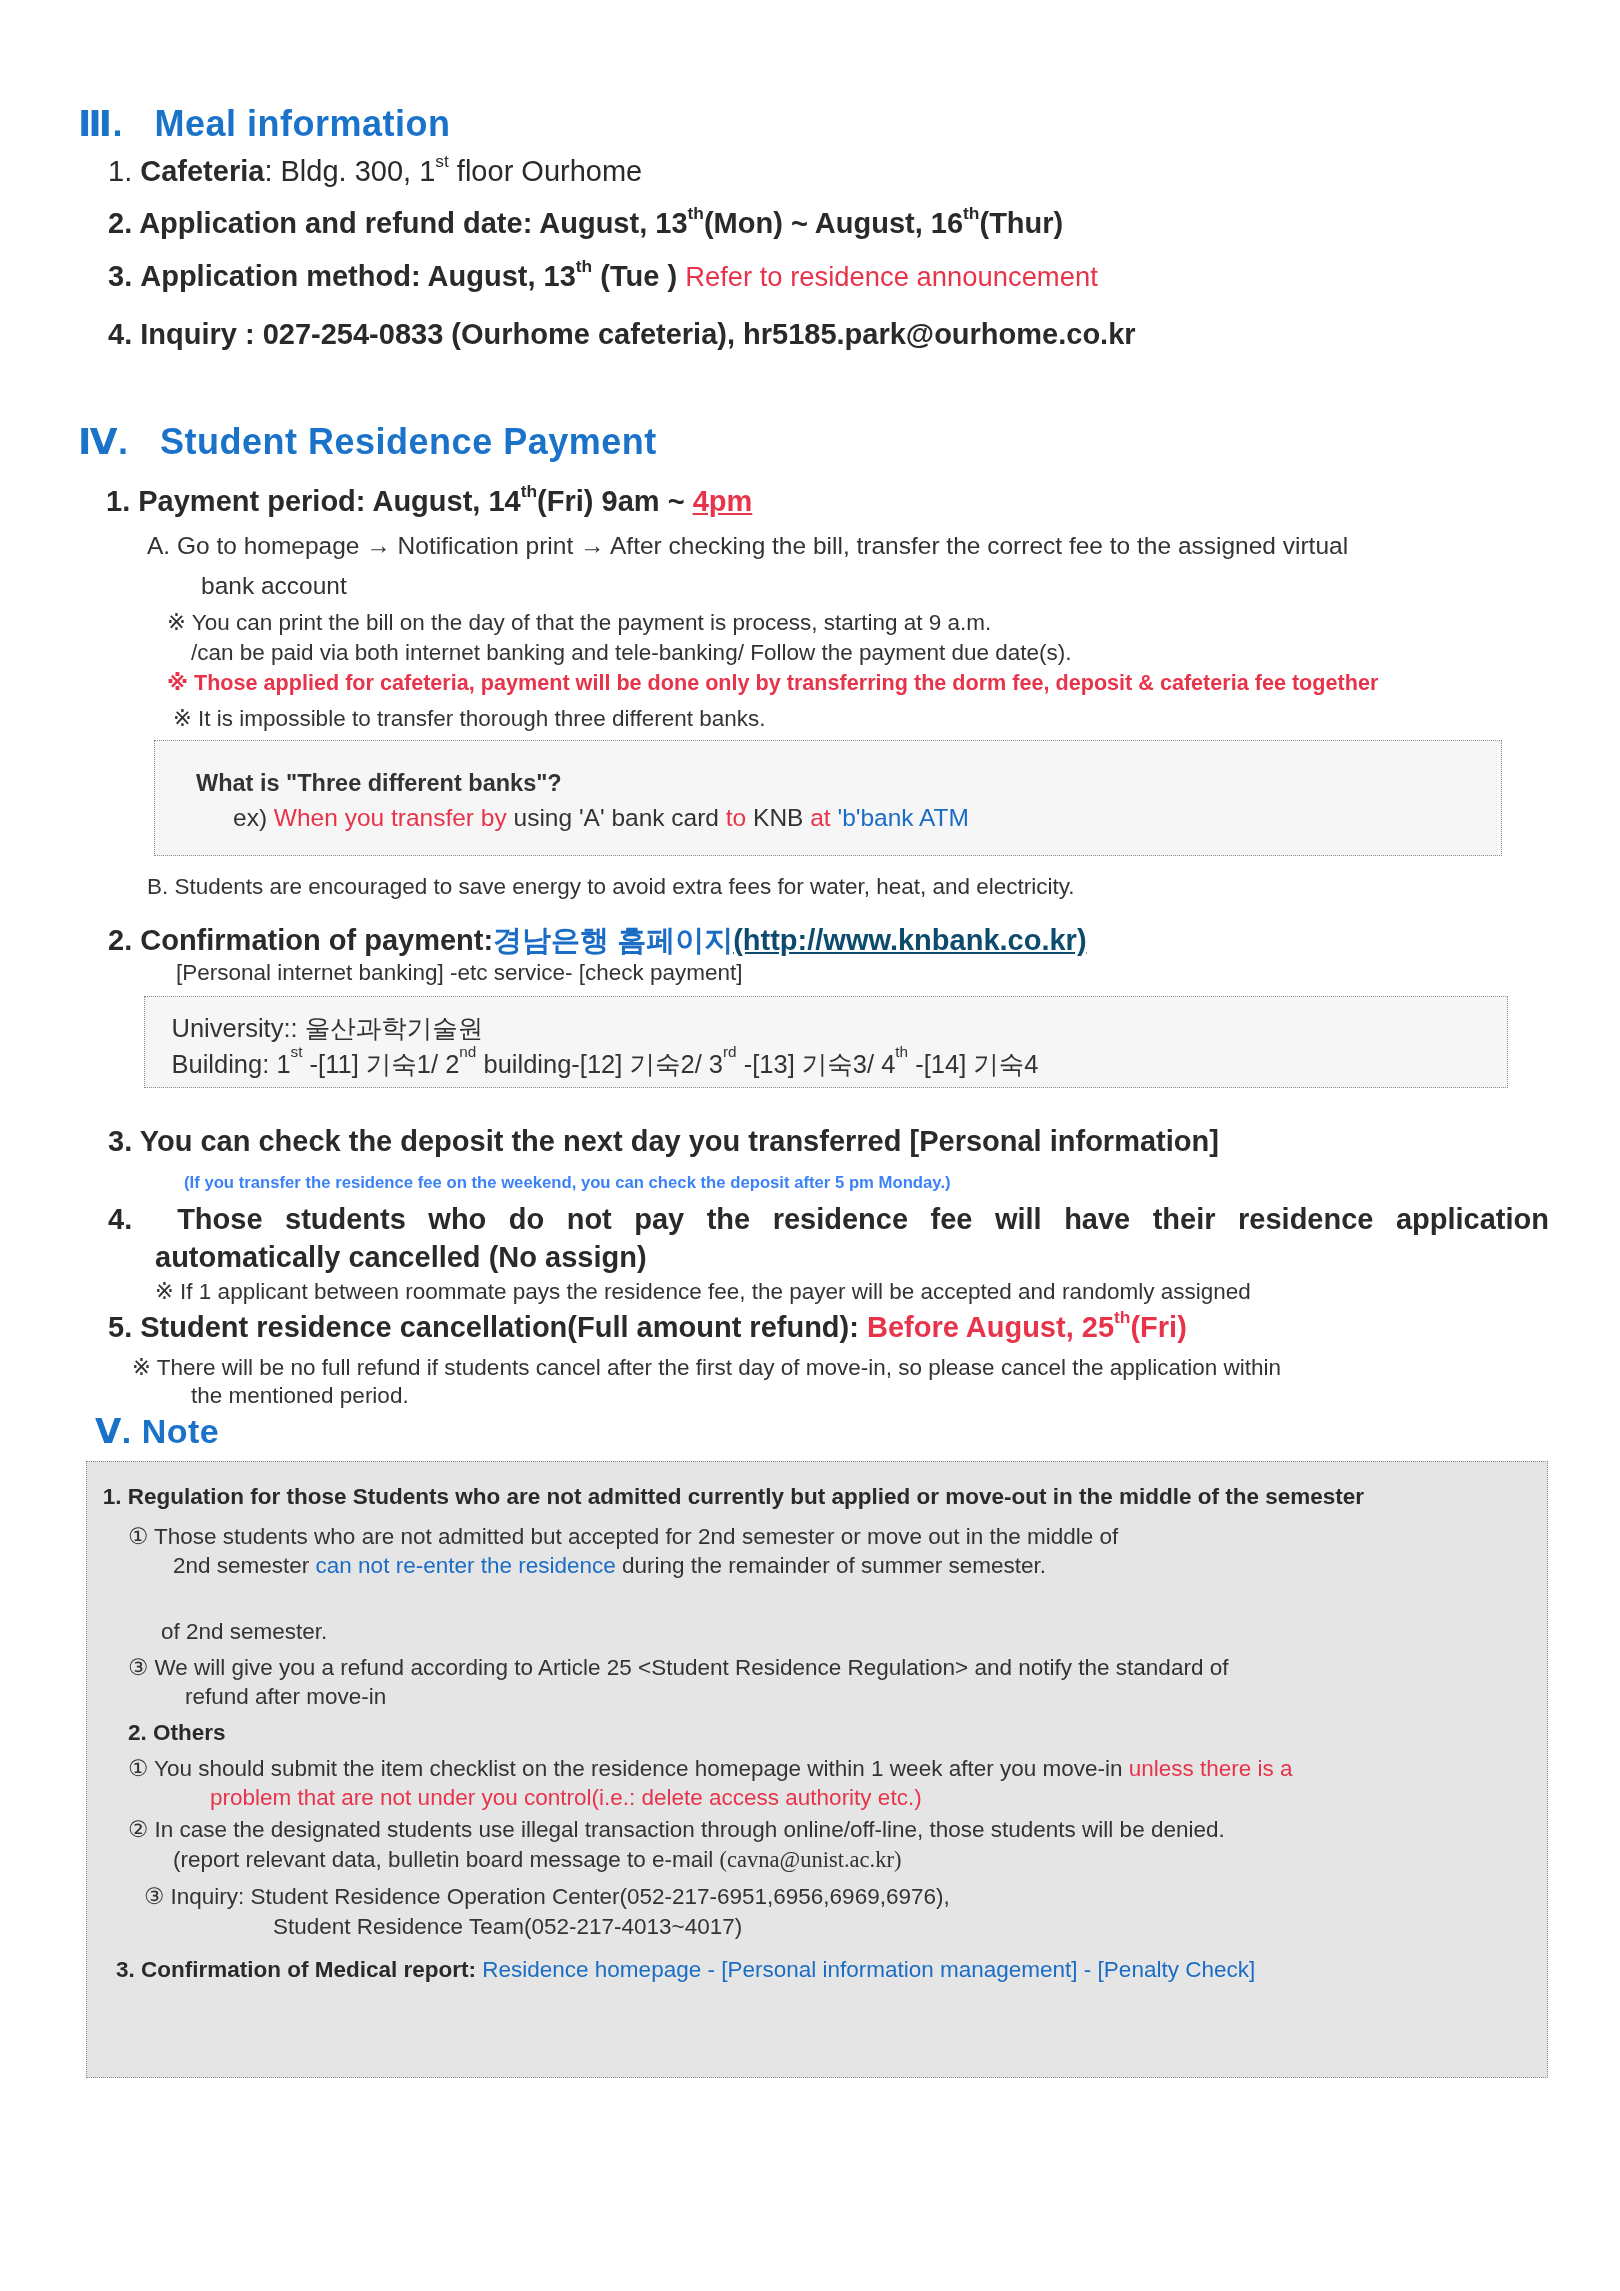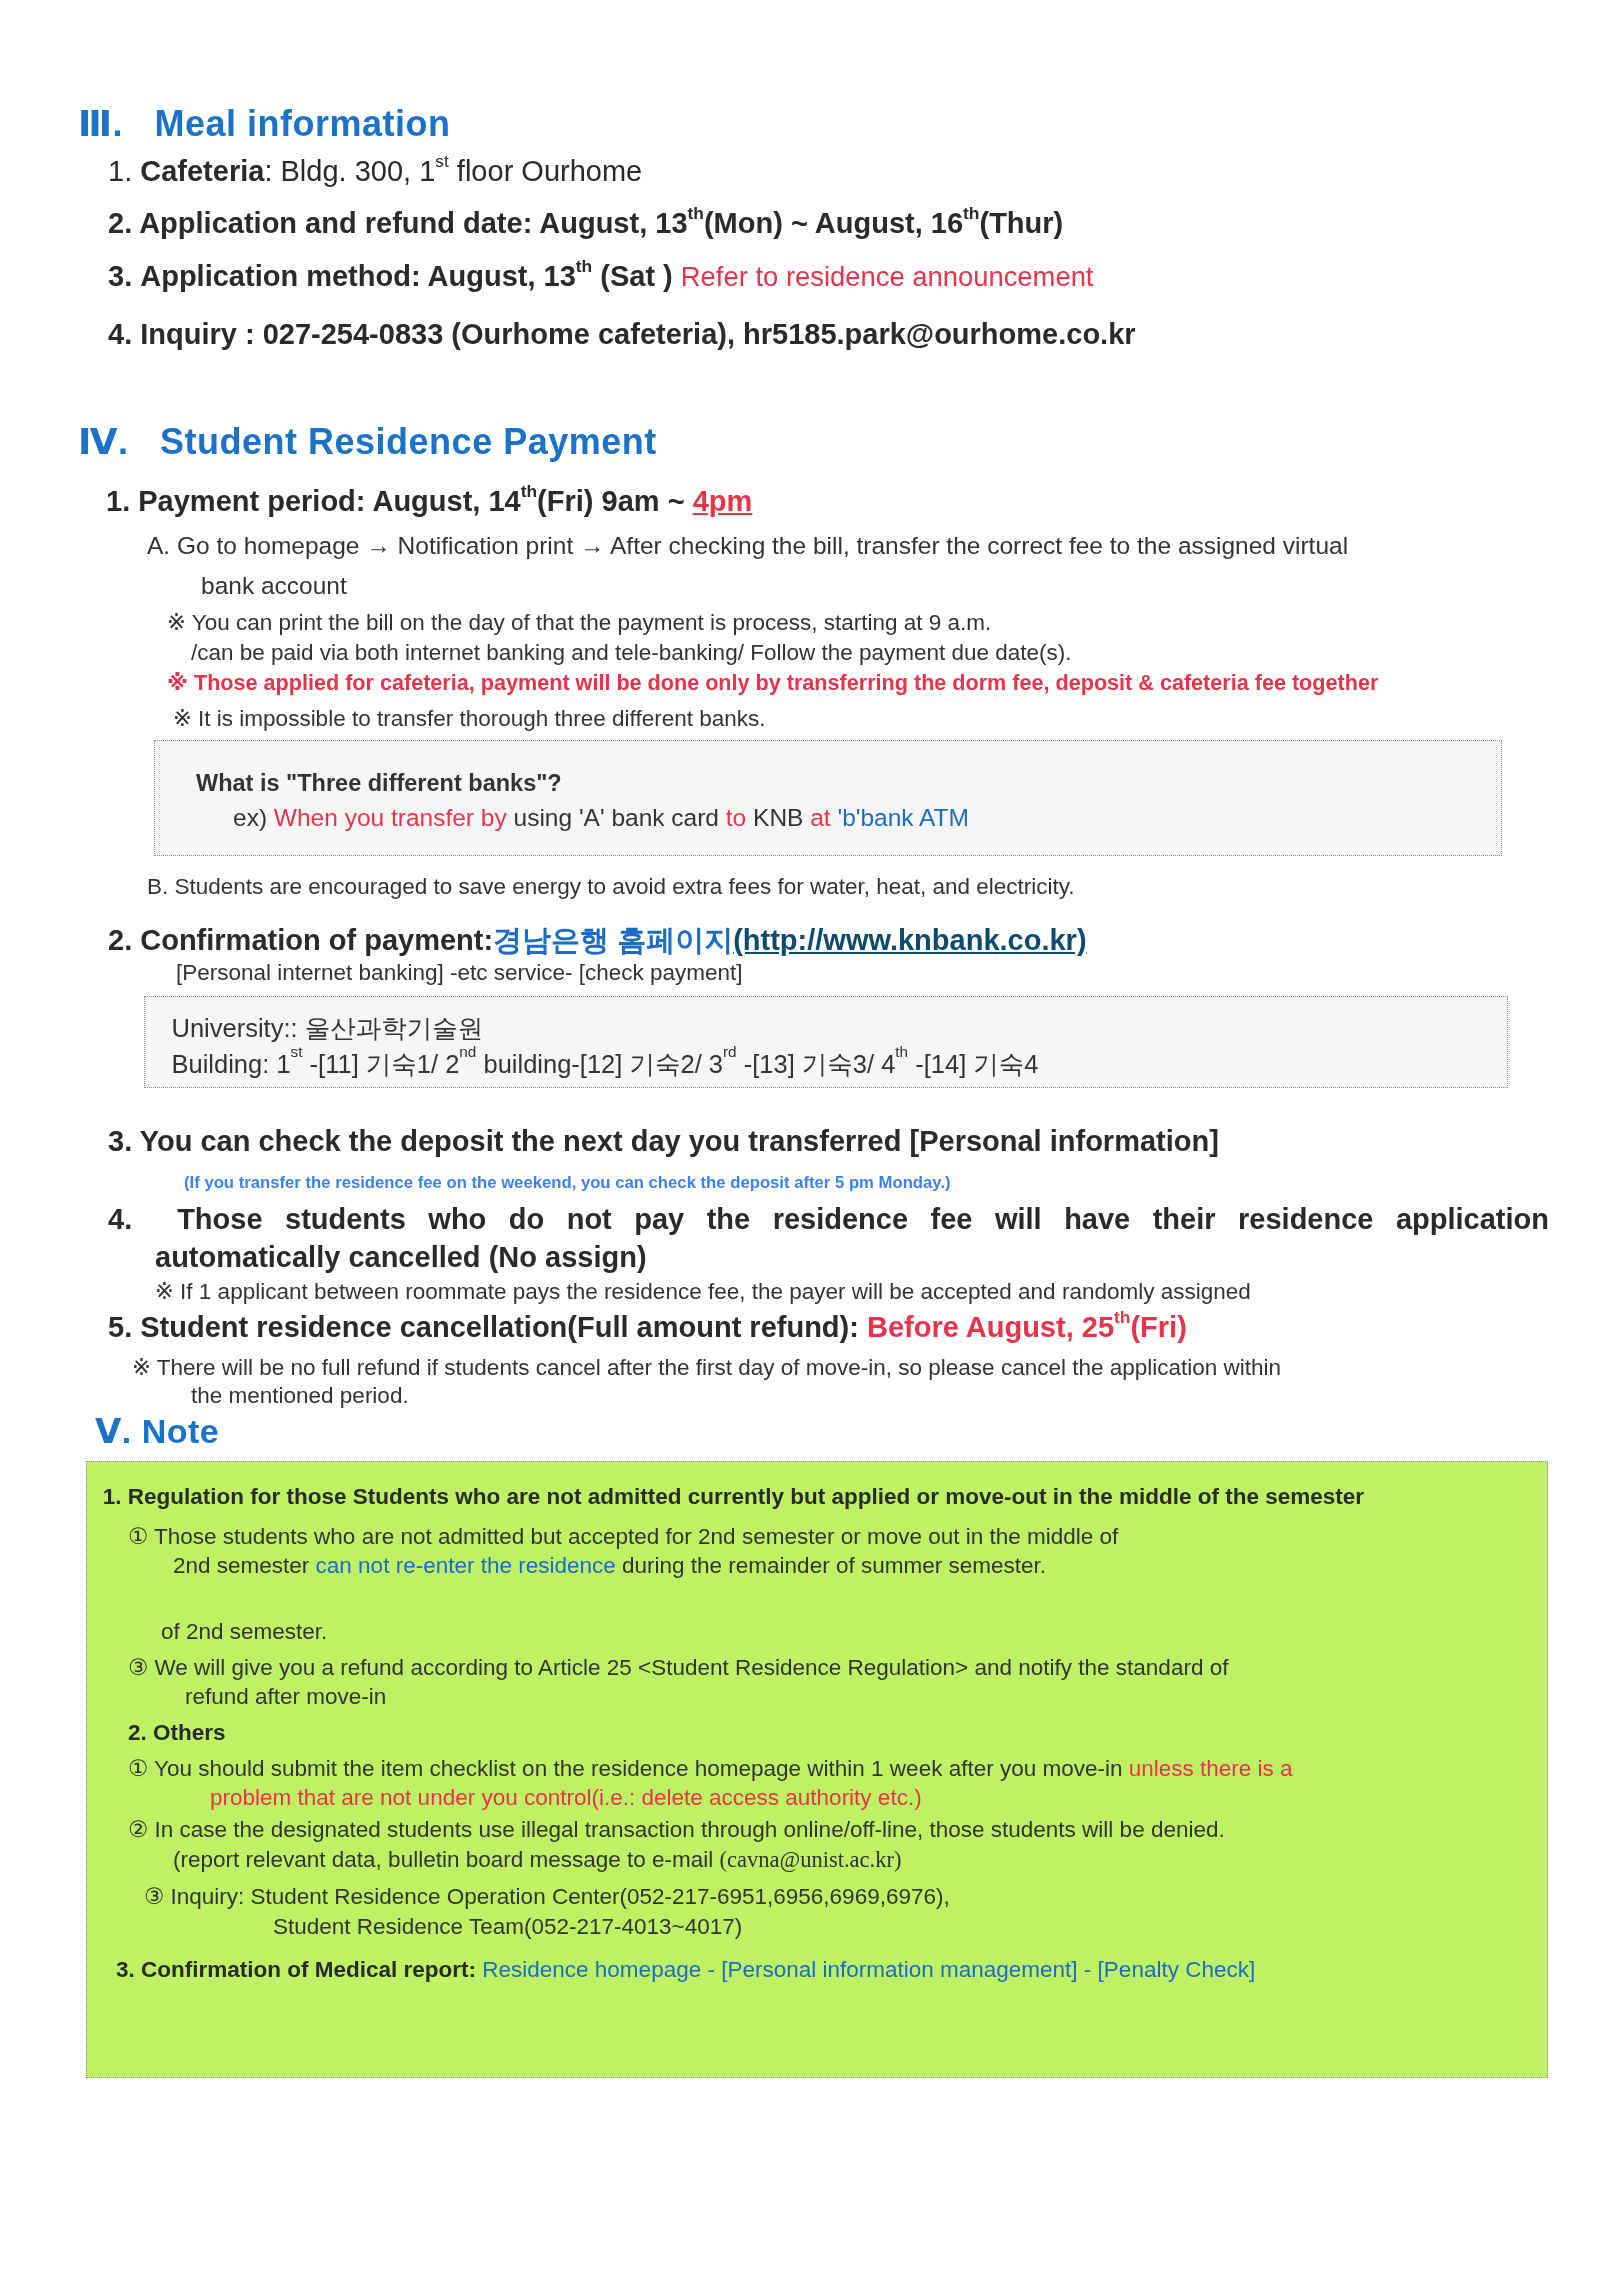--- a/index.html
+++ b/index.html
@@ -9,21 +9,21 @@
   .h2 { font-weight:bold; color:#1a73c9; font-size:36px; letter-spacing:0.5px; }
   .b { font-weight:bold; }
   .item { font-size:29px; color:#2a2a2a; }
   .reg { font-size:24.5px; color:#333; }
   .small { font-size:22.5px; color:#333; }
   .red { color:#e8344a; }
   .blue { color:#1a6cc4; }
   .link { color:#0c4a6e; text-decoration:underline; }
   sup { font-size:60%; vertical-align:top; position:relative; top:-3.9px; }
   .box { position:absolute; border:1.5px dotted #8a8a8a; background:#f6f6f6; }
-  .box2 { position:absolute; border:1.5px dotted #8a8a8a; background:#bef264; }
+  .box2 { position:absolute; border:1.5px dotted #8a8a8a; background:#e5e5e5; }
   .underline-red { text-decoration:underline; text-decoration-color:#e8344a; }
 </style>
 </head>
 <body>
 
 <div class="abs h2" style="left:78px; top:103px;">
   <span>Ⅲ.</span>&nbsp;&nbsp;
   <span>Meal information</span>
 </div>
 
@@ -32,21 +32,21 @@
   <span class="b">Cafeteria</span><span>:</span><span> Bldg. 300, 1</span><sup>st</sup><span> floor   Ourhome</span>
 </div>
 
 <div class="abs item b" style="left:108px; top:207px;">
   <span>2.</span>
   <span>Application and refund date: August, 13</span><sup>th</sup><span>(Mon) ~ August, 16</span><sup>th</sup><span>(Thur)</span>
 </div>
 
 <div class="abs item" style="left:108px; top:260px;">
   <span class="b">3.</span>
-  <span class="b">Application method: August, 13</span><sup class="b">th</sup><span class="b"> (Sat )</span>
+  <span class="b">Application method: August, 13</span><sup class="b">th</sup><span class="b"> (Tue )</span>
   <span class="red" style="font-size:27.4px;">Refer to residence announcement</span>
 </div>
 
 <div class="abs item b" style="left:108px; top:318px;">
   <span>4.</span>
   <span>Inquiry : 027-254-0833 (Ourhome cafeteria), hr5185.park@ourhome.co.kr</span>
 </div>
 
 <div class="abs h2" style="left:78px; top:421px;">
   <span>Ⅳ.</span>&nbsp;&nbsp;

